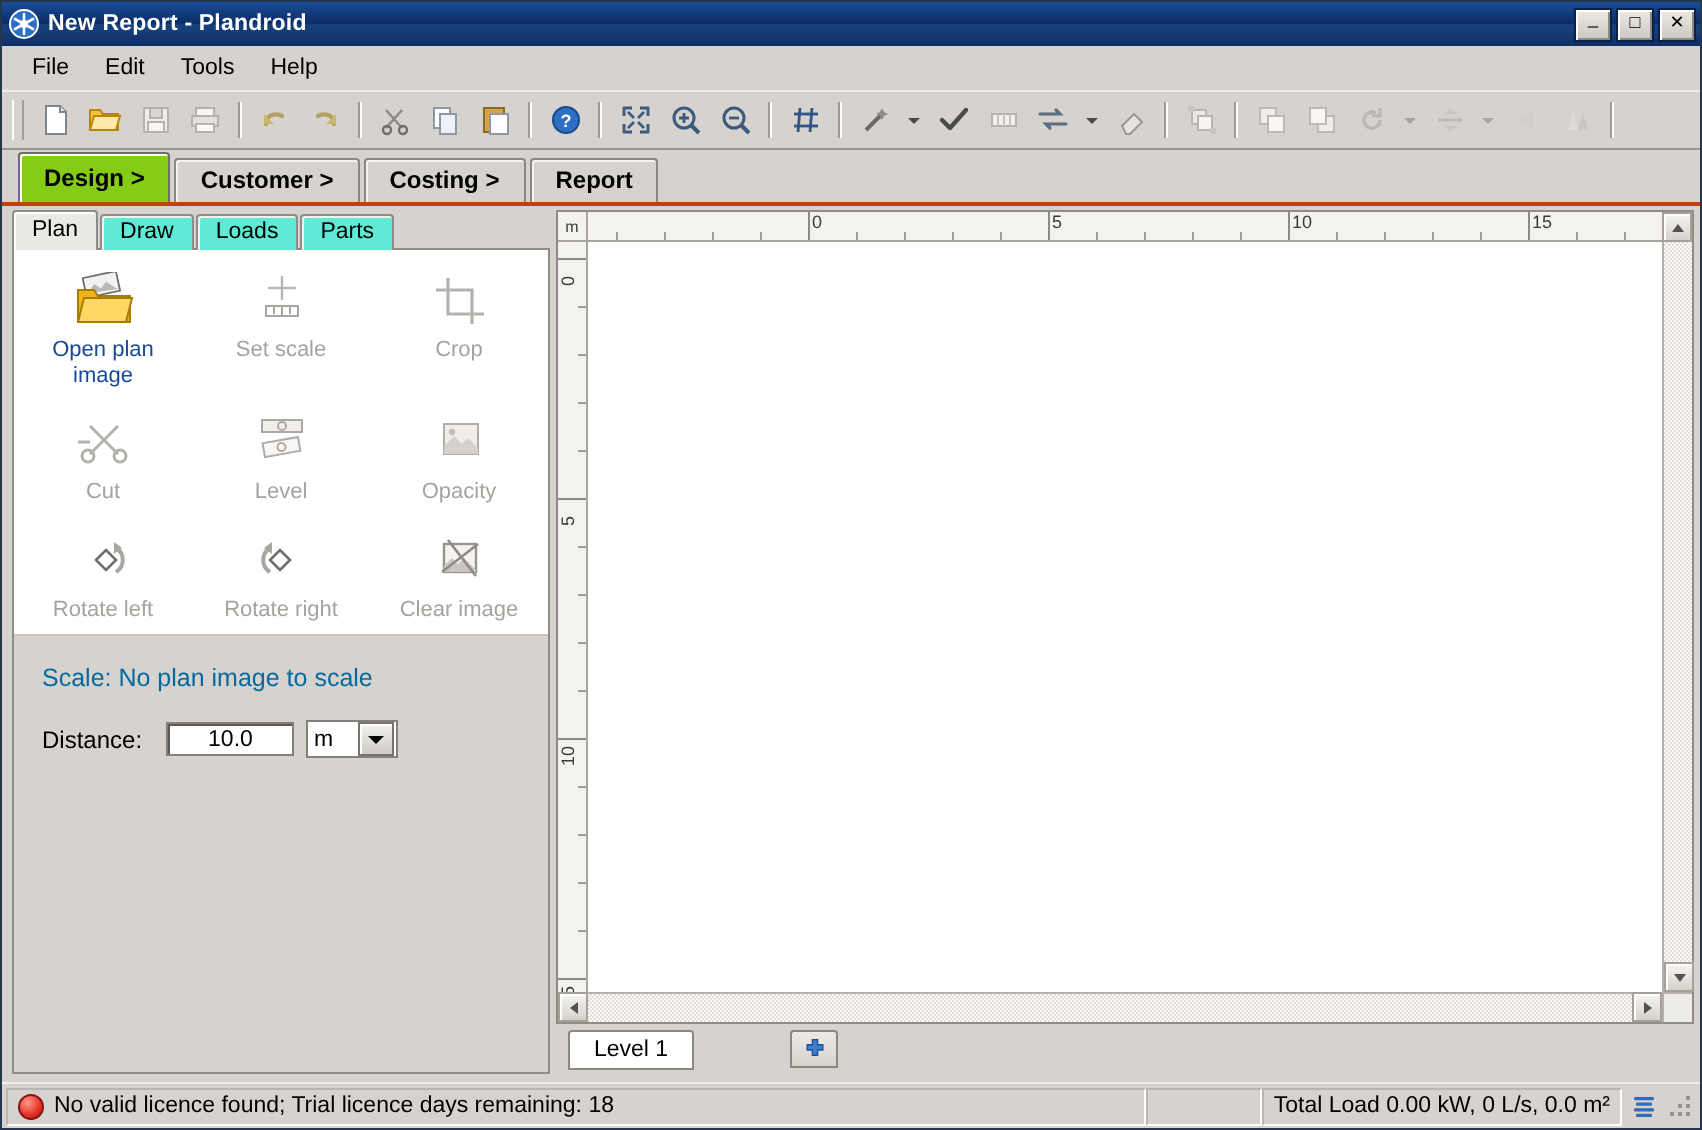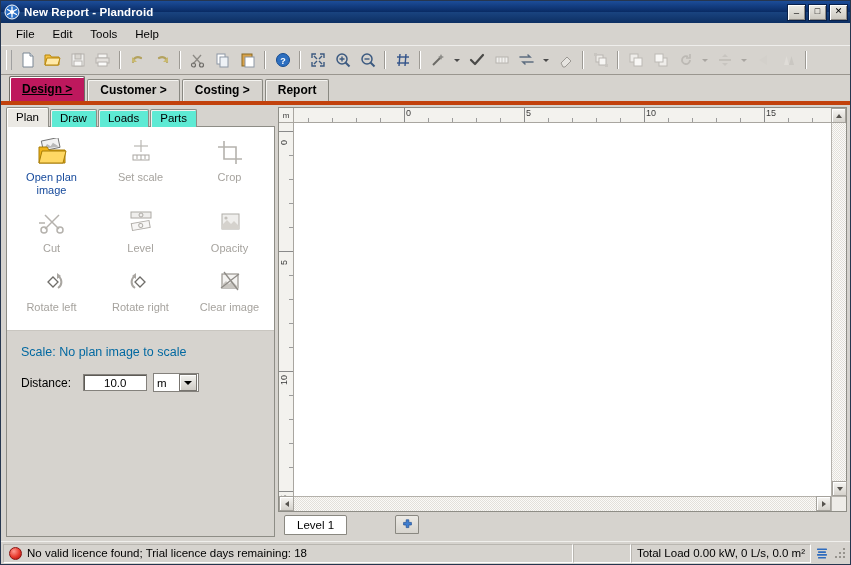--- a/index.html
+++ b/index.html
@@ -134,33 +134,32 @@
     border: 1px solid #898881;
     border-bottom: none;
     border-radius: 2px 2px 0 0;
     color: #000;
     position: relative;
     box-shadow: inset 1px 1px 0 #f4f3f0;
   }
   .maintab.active {
     height: 24px;
     line-height: 24px;
-    background: #be185d;
+    background: #84cc16;
     border-color: #6f6e68;
     z-index: 3;
     box-shadow: inset 1px 1px 0 #ffffff;
-    text-decoration: underline;
   }
 
   
   .bodyarea {
     flex: 1 1 auto;
     display: flex;
     background: #d6d3ce;
-    border-top: 4px solid #c2410c;
+    border-top: 2px solid #c2410c;
     min-height: 0;
     position: relative;
   }
 
   
   .leftpanel {
     width: 277px;
     display: flex; flex-direction: column;
     background: #d6d3ce;
     flex: 0 0 auto;
@@ -200,21 +199,21 @@
     border-top: 1px solid #8e8d86;
     margin-top: -1px;
     display: flex;
     flex-direction: column;
     min-height: 0;
     position: relative;
   }
   .toolgrid-wrap {
     background: #ffffff;
     flex: 0 0 auto;
-    padding: 6px 0 15px 0;
+    padding: 6px 0 4px 0;
     border-bottom: 1px solid #c9c6c0;
   }
   .toolgrid {
     display: grid;
     grid-template-columns: repeat(3, 1fr);
     row-gap: 6px;
   }
   .tool {
     display: flex; flex-direction: column;
     align-items: center;

